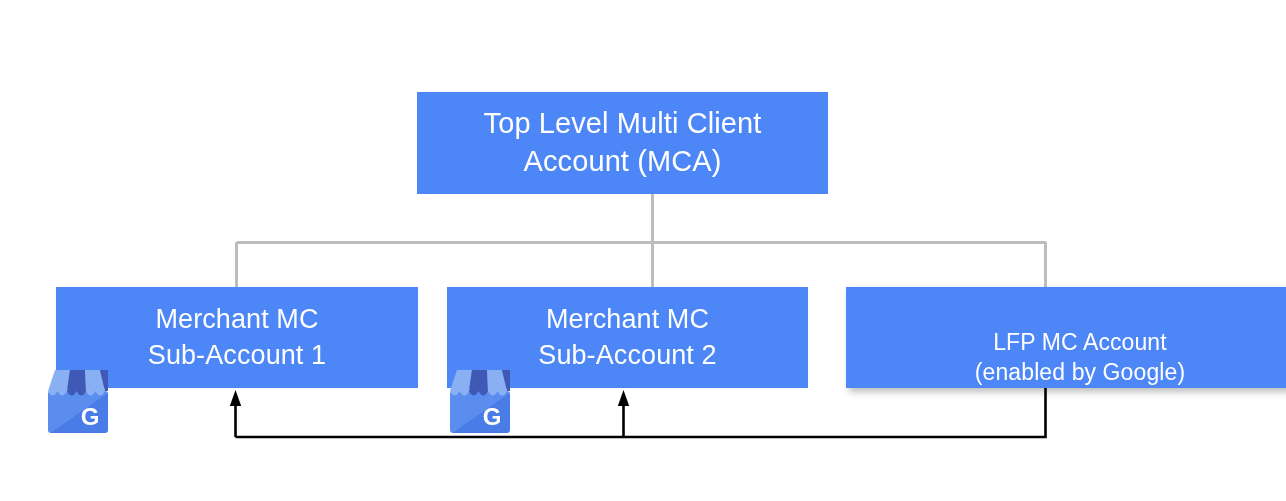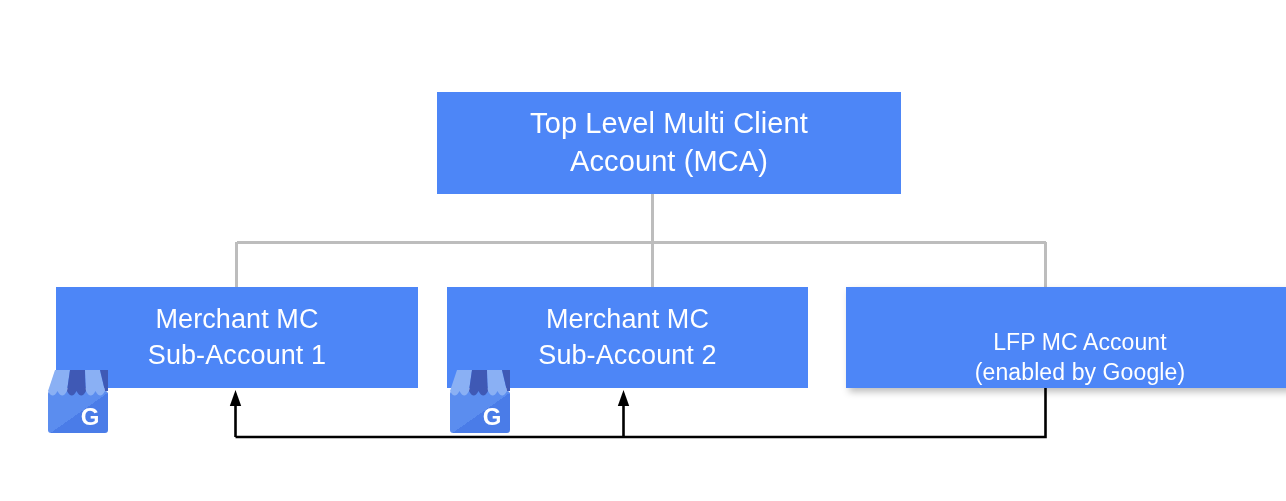--- a/index.html
+++ b/index.html
@@ -27,21 +27,21 @@
     z-index:2;
   }
   .node .label{
     display:block;
     line-height:1.30;
     font-weight:400;
     letter-spacing:.1px;
     white-space:pre-line;
   }
 
-  #node-mca{left:417px;top:92px;width:464px;height:102px;margin-left:20px;}
+  #node-mca{left:417px;top:92px;width:411px;height:102px;}
   #node-mca .label{font-size:29px;}
 
   #node-sub1{left:56px;top:287px;width:362px;height:101px;}
   #node-sub2{left:447px;top:287px;width:361px;height:101px;}
   #node-sub1 .label,#node-sub2 .label{font-size:27px;}
 
   #node-lfp{
     left:846px;top:287px;width:468px;height:101px;
     box-shadow:3px 4px 7px rgba(0,0,0,.26);
     align-items:flex-end;

